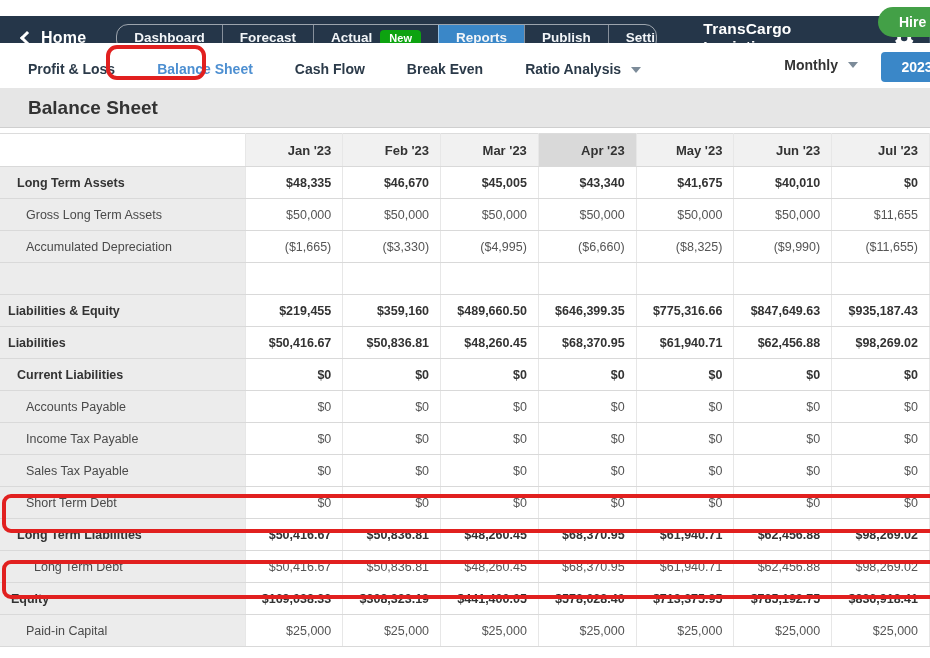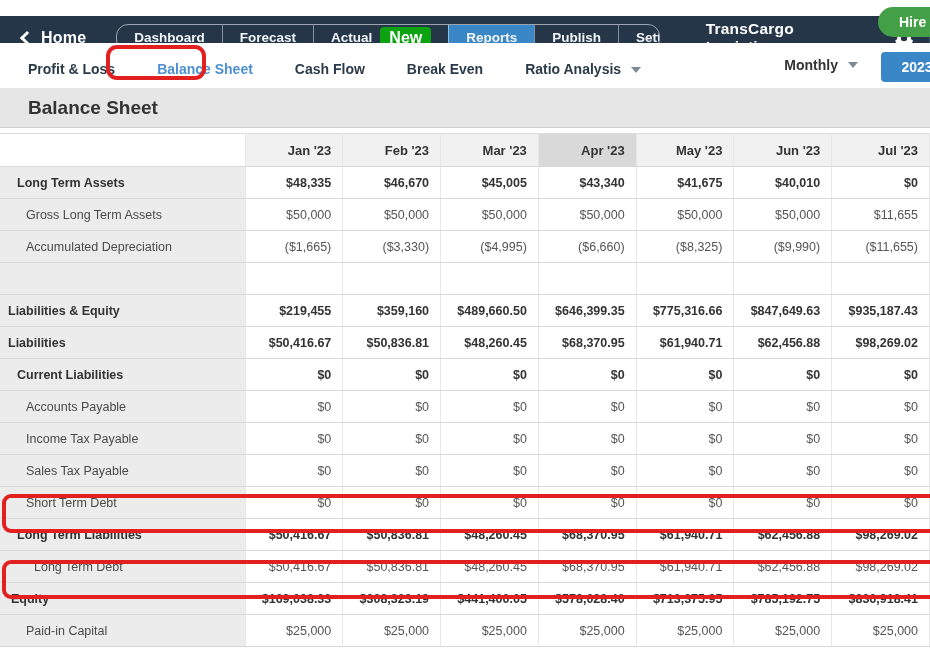--- a/index.html
+++ b/index.html
@@ -13,21 +13,21 @@
   .home-wrap { display:flex; align-items:center; gap:9px; margin-left:22px; color:#fff; }
   .back-ico { width:10px; height:10px; border-left:3px solid #fff; border-bottom:3px solid #fff;
     transform:rotate(45deg); margin-top:1px; }
   .home-label { font-size:16px; font-weight:700; letter-spacing:.2px; }
   .nav-group { display:flex; margin-left:30px; border:1px solid rgba(255,255,255,.55);
     border-radius:12px; overflow:hidden; height:28px; }
   .nav-tab { display:flex; align-items:center; gap:8px; padding:0 17px; color:#f2f5f8;
     font-size:13.5px; font-weight:700; border-left:1px solid rgba(255,255,255,.45); cursor:pointer; }
   .nav-tab:first-child { border-left:none; }
   .nav-tab.active { background:#3a87c8; }
-  .badge-new { background:#0da310; color:#fff; font-size:16px; font-weight:700;
+  .badge-new { background:#0da310; color:#fff; font-size:11px; font-weight:700;
     padding:2px 9px; border-radius:4px; }
   .brand { color:#fff; font-size:15.5px; font-weight:700; margin-left:46px; letter-spacing:.2px; }
   .gear { margin-left:38px; width:24px; height:24px; cursor:pointer; }
   .nav-divider { width:1px; height:26px; background:#41566b; margin-left:14px; }
   .hire-btn { position:absolute; left:878px; top:7px; width:120px; height:30px;
     background:#43a047; border:none; border-radius:16px; color:#fff; font-weight:700;
     font-size:14px; text-align:left; padding-left:21px; cursor:pointer;
     font-family:"Liberation Sans", sans-serif; }
 
   

